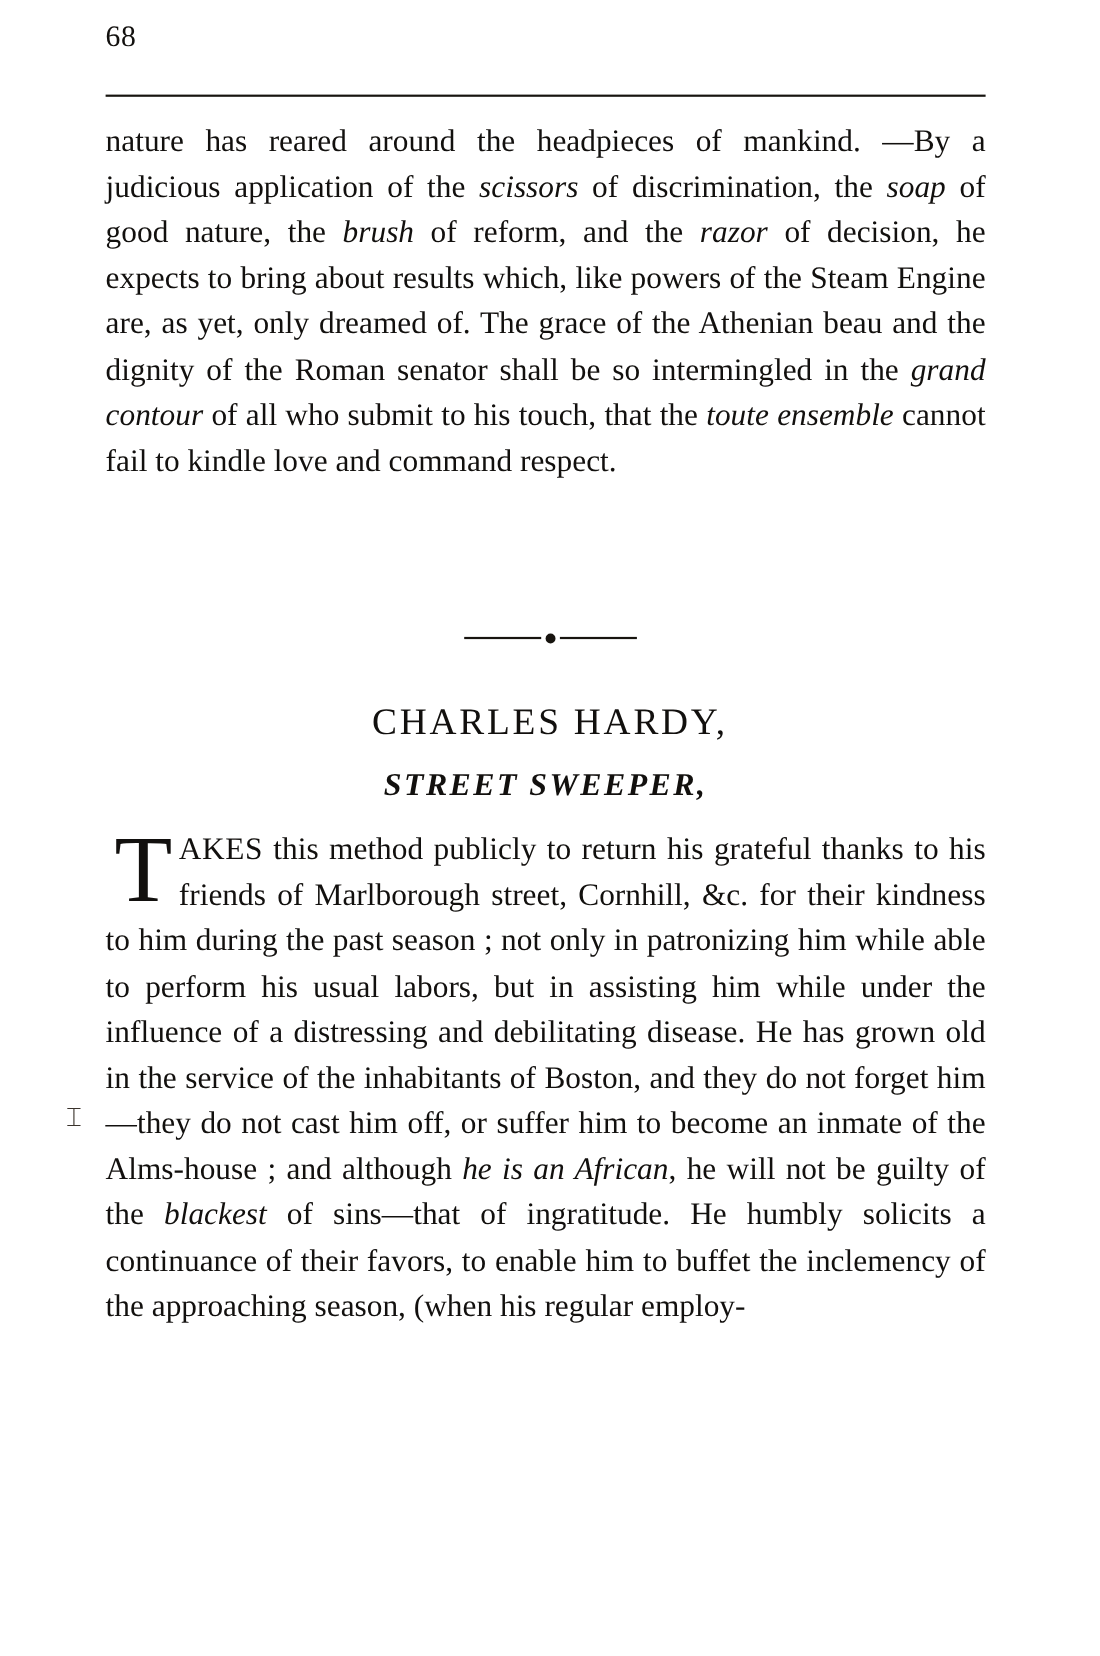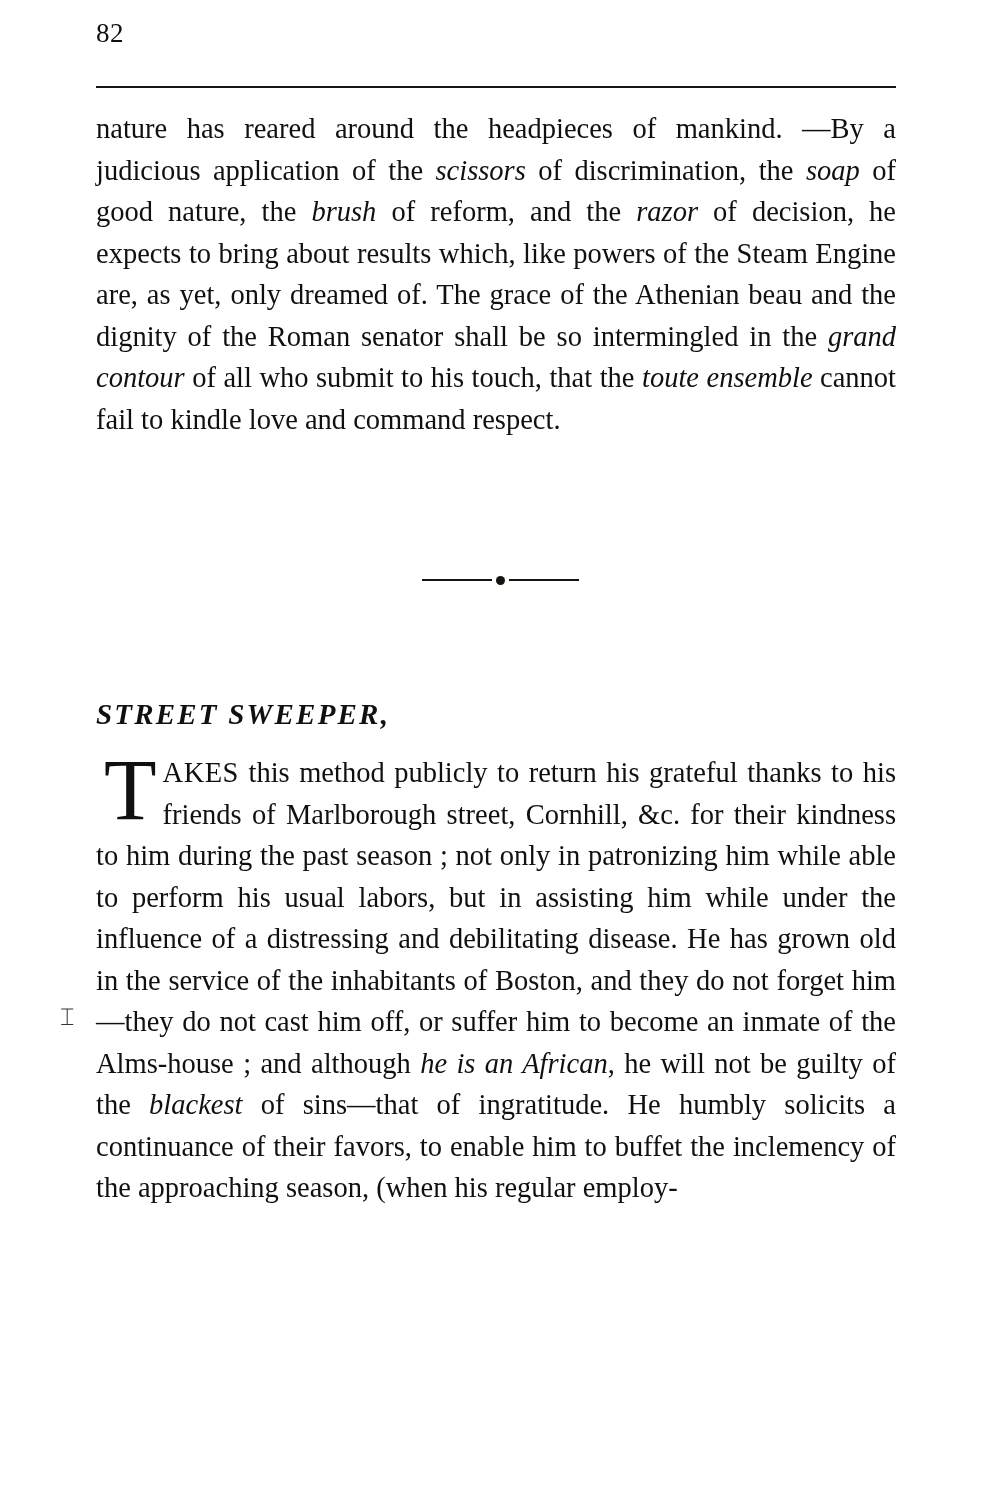--- a/index.html
+++ b/index.html
@@ -105,21 +105,21 @@
     width: 1000px;
     text-align: center;
     font-size: 34px;
     letter-spacing: 2.5px;
   }
   .ad-sub {
     position: absolute;
     left: 96px;
     top: 698px;
     width: 800px;
-    text-align: left;
+    text-align: center;
     font-size: 29px;
     font-style: italic;
     font-weight: bold;
     letter-spacing: 2.2px;
   }
 
   
   #para-ad {
     top: 752px;
   }
@@ -141,34 +141,35 @@
     color: #3a332c;
     line-height: 1;
   }
 </style>
 </head>
 <body>
 
 <div class="page">
 
   <div class="header">
-    <span class="folio">82</span>
+    <span class="folio">68</span>
   </div>
   <div class="head-rule"></div>
 
   <div class="body-block" id="para-top">
     <p><span id="seg-top"><span>nature has reared around the headpieces of mankind. —By a judicious application of the </span><span class="ital">scissors</span><span> of discrimination, the </span><span class="ital">soap</span><span> of good nature, the </span><span class="ital">brush</span><span> of reform, and the </span><span class="ital">razor</span><span> of decision, he expects to bring about results which, like powers of the Steam Engine are, as yet, only dreamed of.  The grace of the Athenian beau and the dignity of the Roman senator shall be so intermingled in the </span><span class="ital">grand contour</span><span> of all who submit to his touch, that the </span><span class="ital">toute ensemble</span><span> cannot fail to kindle love and command respect.</span></span></p>
   </div>
 
   <div class="divider">
     <span class="bar"></span>
     <span class="dot"></span>
     <span class="bar"></span>
   </div>
 
+  <div class="ad-name">CHARLES HARDY,</div>
   <div class="ad-sub">STREET SWEEPER,</div>
 
   <div class="body-block" id="para-ad">
     <p><span class="dropcap">T</span><span id="seg-ad"><span style="letter-spacing: 0.5px;">AKES</span><span> this method publicly to return his grateful thanks to his friends of Marlborough street, Cornhill, &amp;c. for their kindness to him during the past season ; not only in patronizing him while able to perform his usual labors, but in assisting him while under the influence of a distressing and debilitating disease.  He has grown old in the service of the inhabitants of Boston, and they do not forget him—they do not cast him off, or suffer him to become an inmate of the Alms-house ; and although </span><span class="ital">he is an African</span><span>, he will not be guilty of the </span><span class="ital">blackest</span><span> of sins—that of ingratitude.  He humbly solicits a continuance of their favors, to enable him to buffet the inclemency of the approaching season, (when his regular employ-</span></span></p>
   </div>
 
   <div class="margin-mark">⌶</div>
 
 </div>
 

